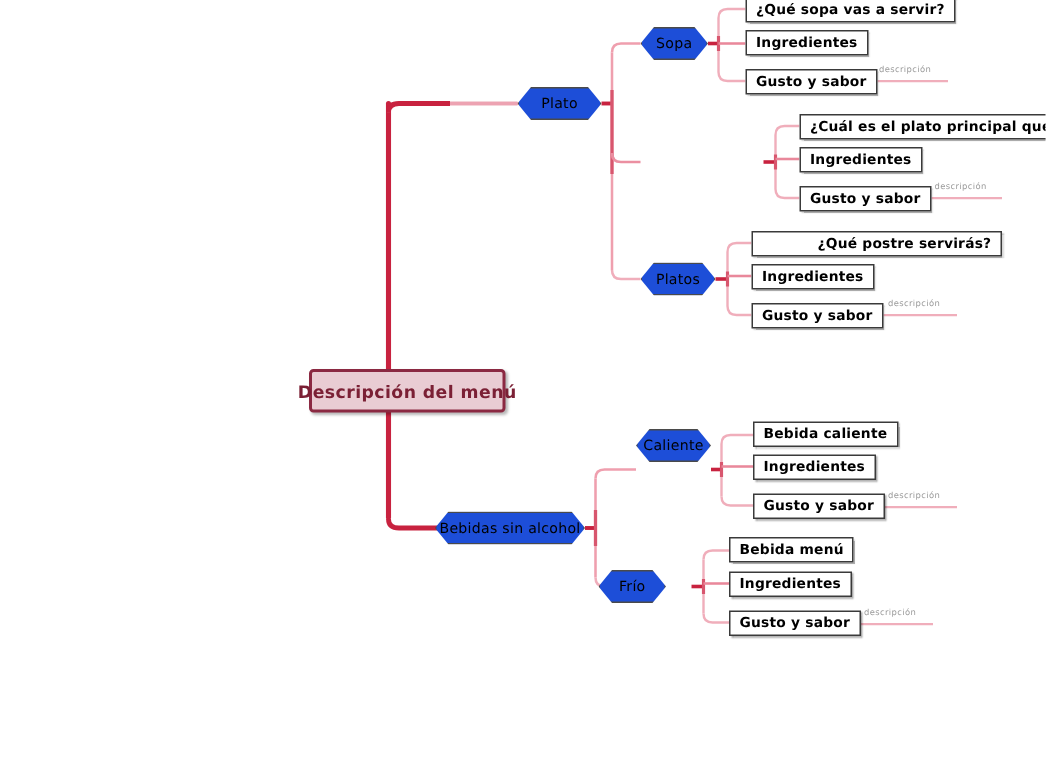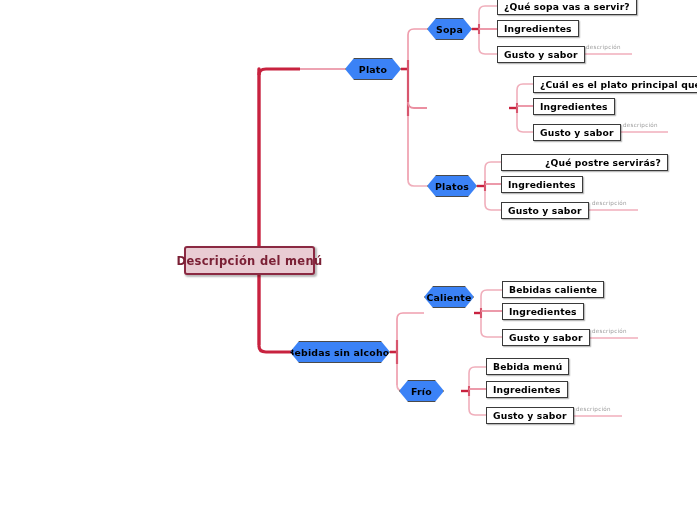--- a/index.html
+++ b/index.html
@@ -20,32 +20,33 @@
     border:2px solid #8b2942;
     border-radius:3px;
     color:#7b2035;
     font-size:11.5px;
     font-weight:bold;
     letter-spacing:.3px;
     display:flex;align-items:center;justify-content:center;
     box-shadow:1.5px 1.5px 2px rgba(0,0,0,.28);
     white-space:nowrap;
     z-index:6;
+    margin-left:22px;
   }
 
   
   .hex{
     position:absolute;
     box-sizing:border-box;
     height:22px;
-    background:#3b82f6;
+    background:#1d4ed8;
     border:1.4px solid #4a4a4a;
     color:#000000;
     font-size:9.4px;
-    font-weight:bold;
+    font-weight:normal;
     letter-spacing:.2px;
     display:flex;align-items:center;justify-content:center;
     white-space:nowrap;
     clip-path:polygon(9px 0, calc(100% - 9px) 0, 100% 50%, calc(100% - 9px) 100%, 9px 100%, 0 50%);
     filter:drop-shadow(1.4px 1.4px 1.1px rgba(0,0,0,.4));
     z-index:5;
   }
 
   
   .leaf{
@@ -173,21 +174,21 @@
 
   <div class="hex" style="left:427px;top:175px;width:50px;">Platos</div>
   <div class="leaf" style="left:501px;top:154px;padding-left:43px;">¿Qué postre servirás?</div>
   <div class="leaf" style="left:501px;top:176px;">Ingredientes</div>
   <div class="leaf" style="left:501px;top:202px;">Gusto y sabor</div>
   <div class="desc-label" style="left:592px;top:200px;">descripción</div>
 
   <div class="hex" style="left:290px;top:341px;width:100px;">Bebidas sin alcohol</div>
 
   <div class="hex" style="left:424px;top:286px;width:50px;">Caliente</div>
-  <div class="leaf" style="left:502px;top:281px;">Bebidas caliente</div>
+  <div class="leaf" style="left:502px;top:281px;">Bebida caliente</div>
   <div class="leaf" style="left:502px;top:303px;">Ingredientes</div>
   <div class="leaf" style="left:502px;top:329px;">Gusto y sabor</div>
   <div class="desc-label" style="left:592px;top:328px;">descripción</div>
 
   <div class="hex" style="left:399px;top:380px;width:45px;">Frío</div>
   <div class="leaf" style="left:486px;top:358px;">Bebida menú</div>
   <div class="leaf" style="left:486px;top:381px;">Ingredientes</div>
   <div class="leaf" style="left:486px;top:407px;">Gusto y sabor</div>
   <div class="desc-label" style="left:576px;top:406px;">descripción</div>
 

